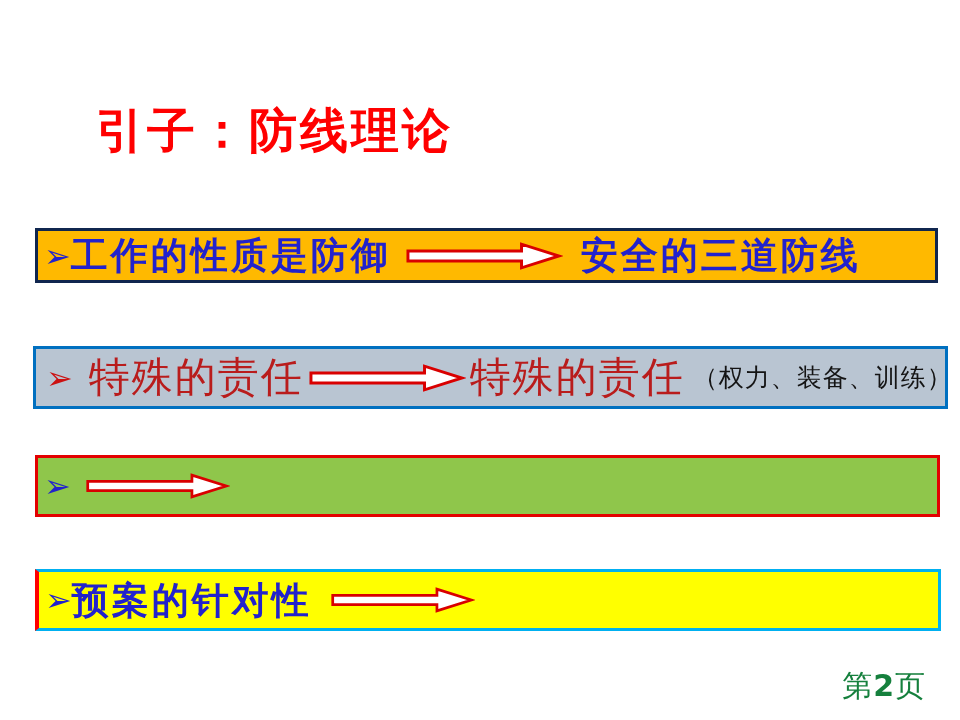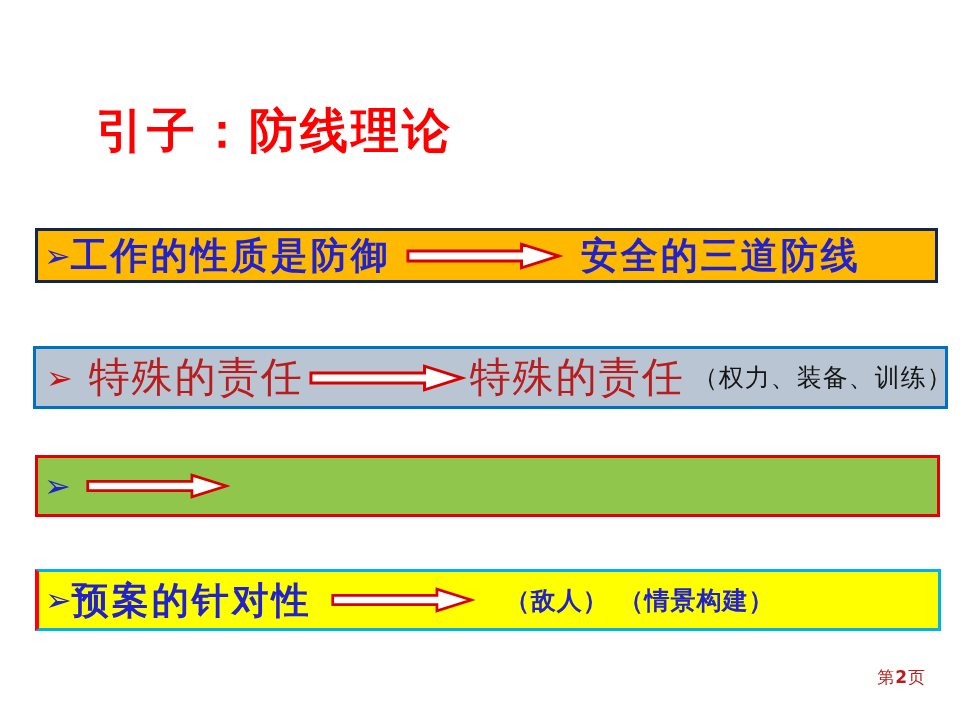--- a/index.html
+++ b/index.html
@@ -29,21 +29,21 @@
   .small-serif{font-family:"DejaVu Serif",serif;font-size:25px;color:#141414;letter-spacing:1px;margin-left:8px;align-self:center;}
   .small-sans{font-family:"DejaVu Sans",sans-serif;font-weight:bold;font-size:25px;color:#2222CC;letter-spacing:1px;margin-left:10px;}
   .arrow{flex:0 0 auto;}
   .bar1 .arrow{margin:0 18px 0 14px;}
   .bar2 .arrow{margin:0 4px 0 4px;}
   .bar3 .arrow{margin:0 16px 0 14px;}
   .bar4 .arrow{margin:0 20px 0 18px;}
 
   .footer{
     position:absolute;right:34px;top:666px;
-    font-family:"DejaVu Serif",serif;font-size:17px;color:#b91c1c;letter-spacing:1px;
+    font-family:"DejaVu Serif",serif;font-size:30px;color:#15803d;letter-spacing:1px;
   }
   .footer b{font-family:"DejaVu Sans",sans-serif;font-weight:bold;}
 </style>
 </head>
 <body>
 
 <div class="slide">
 
   <h1 class="title">引子：防线理论</h1>
 
@@ -72,20 +72,19 @@
       <polygon points="3,10 118,10 118,3 156,15 118,27 118,20 3,20" fill="#FFFFFF" stroke="#D90000" stroke-width="3" stroke-linejoin="miter"></polygon>
     </svg>
   </div>
 
   <div class="bar bar4">
     <span class="bullet blue">➢</span>
     <span class="txt-sans">预案的针对性</span>
     <svg class="arrow" width="145" height="30" viewBox="0 0 160 30">
       <polygon points="3,10 118,10 118,3 156,15 118,27 118,20 3,20" fill="#FFFFFF" stroke="#D90000" stroke-width="3" stroke-linejoin="miter"></polygon>
     </svg>
-    <span class="small-sans">（敌人） （情景构建）</span>
   </div>
 
   <div class="footer">
     <span>第</span><b>2</b><span>页</span>
   </div>
 
 </div>
 
 </body></html>

